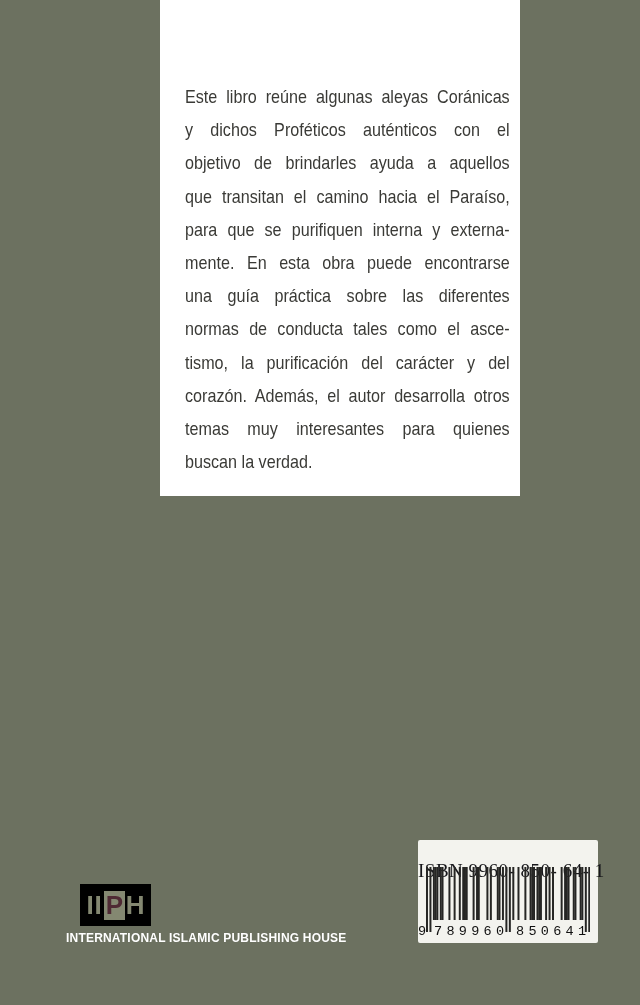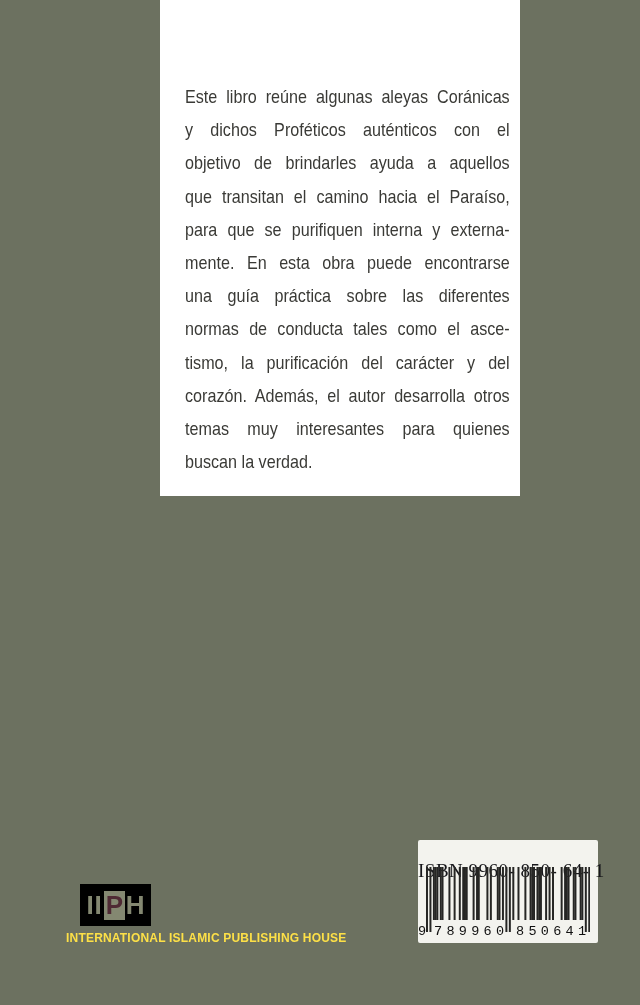--- a/index.html
+++ b/index.html
@@ -33,21 +33,21 @@
   .logo .ii { letter-spacing:1px; }
   .logo .pbox {
     width:21px; height:29px; background:#848871; margin:0 1px;
     display:flex; align-items:center; justify-content:center;
   }
   .logo .pbox .p { color:#4f2a34; }
 
   .publisher-name {
     position:absolute; left:66px; top:931px;
     font-weight:bold; font-size:12px; letter-spacing:0.2px;
-    color:#fde047; white-space:nowrap;
+    color:#ffffff; white-space:nowrap;
   }
 
   
   .barcode-box {
     position:absolute; left:418px; top:840px; width:180px; height:103px;
     background:#f3f3ee; border-radius:2px;
   }
   .isbn {
     text-align:center; font-family:"Liberation Serif", serif;
     font-size:19px; color:#16161a; margin-top:20px; letter-spacing:0.5px;

